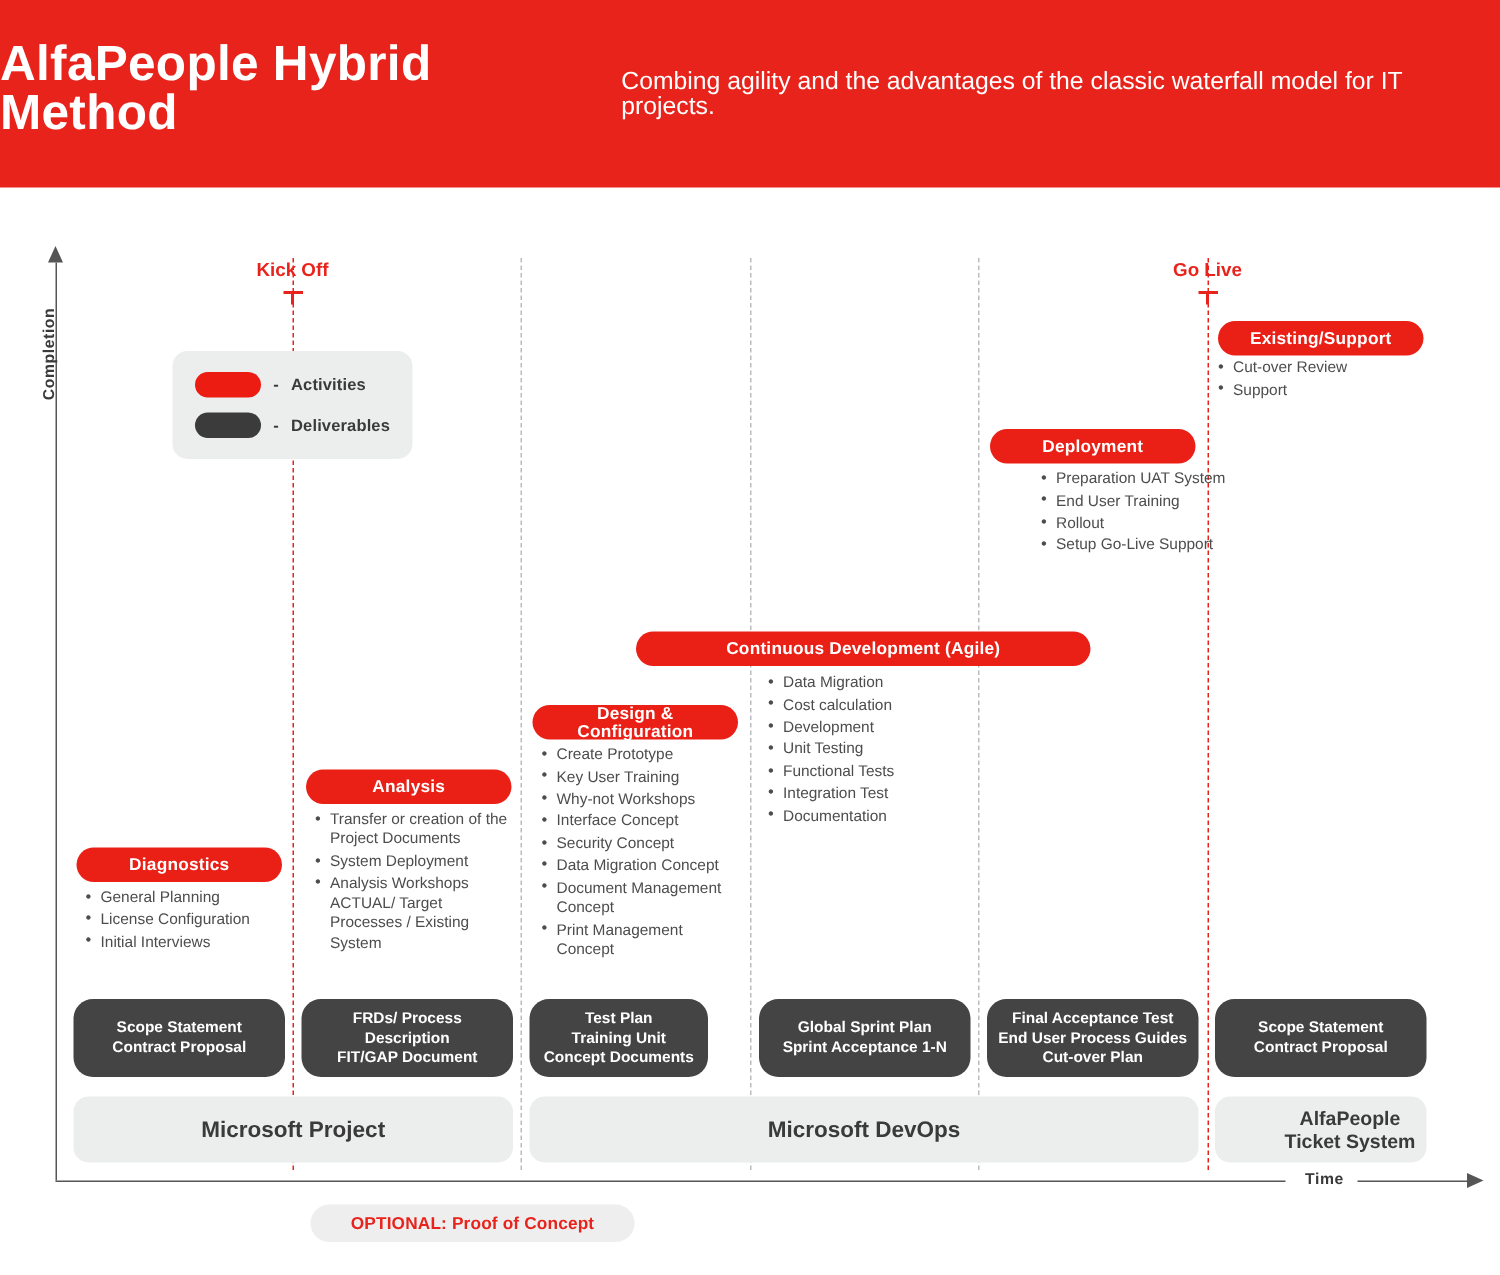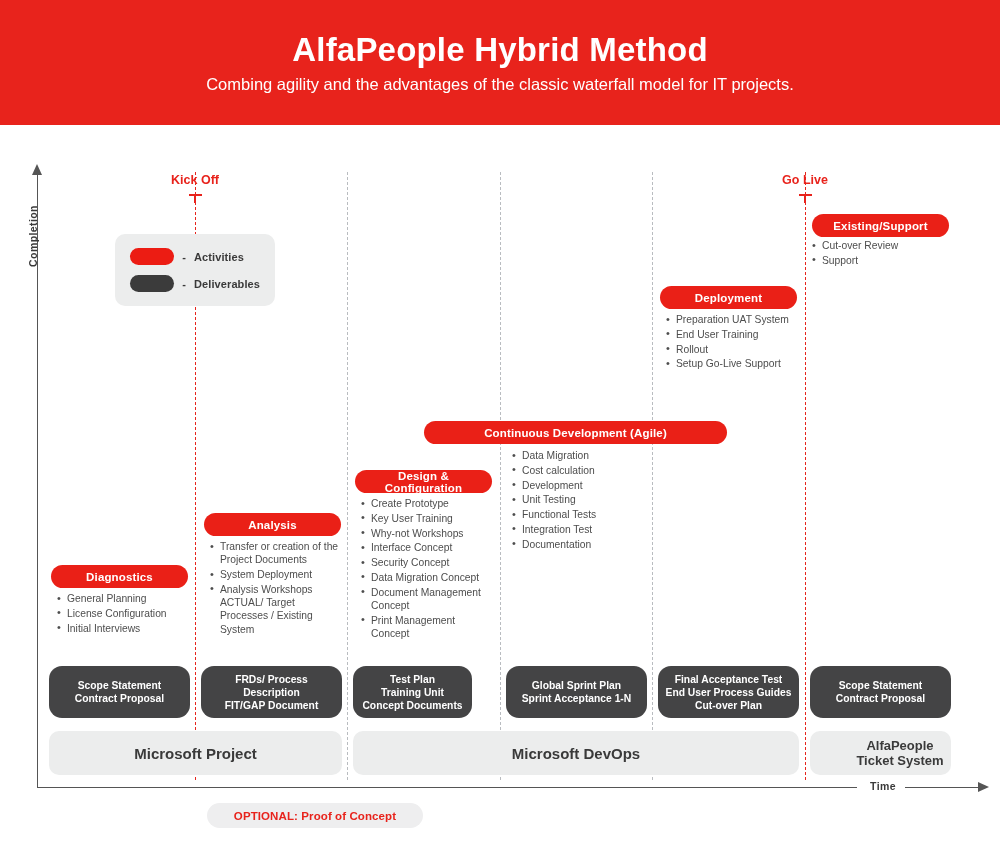--- a/index.html
+++ b/index.html
@@ -9,21 +9,21 @@
     font-family:"Liberation Sans", sans-serif;
     overflow:hidden;
     position:relative;
   }
   #canvas{position:relative;width:1000px;height:850px;}
 
   
   .header{
     position:absolute;left:0;top:0;width:1000px;height:125px;
     background:#e8231c;
-    display:flex;flex-direction:column;align-items:center;justify-content:center;
+    display:flex;flex-direction:row;align-items:center;justify-content:center;
   }
   .header-title{
     color:#ffffff;font-size:33px;font-weight:bold;letter-spacing:.2px;
     margin:0 0 10px 0;line-height:1;
   }
   .header-sub{
     color:#ffffff;font-size:16.5px;font-weight:400;line-height:1;margin:0;
   }
 
   
@@ -188,21 +188,21 @@
     </div>
   </div>
 
   <div class="phase-pill" style="left:812px;top:214px;width:137px;">Existing/Support</div>
   <ul class="bullets" style="left:812px;top:239px;width:140px;">
     <li>Cut-over Review</li>
     <li>Support</li>
   </ul>
 
   <div class="phase-pill" style="left:660px;top:286px;width:137px;">Deployment</div>
-  <ul class="bullets" style="left:666px;top:313px;width:132px;">
+  <ul class="bullets" style="left:694px;top:313px;width:132px;">
     <li>Preparation UAT System</li>
     <li>End User Training</li>
     <li>Rollout</li>
     <li>Setup Go-Live Support</li>
   </ul>
 
   <div class="phase-pill" style="left:424px;top:421px;width:303px;">Continuous Development (Agile)</div>
   <ul class="bullets" style="left:512px;top:449px;width:135px;">
     <li>Data Migration</li>
     <li>Cost calculation</li>

